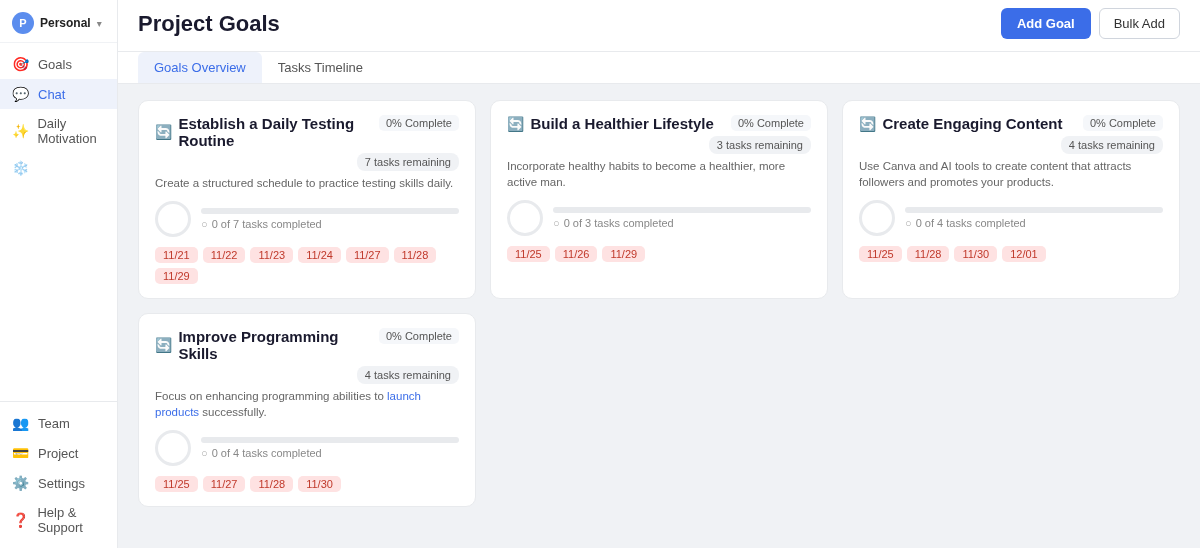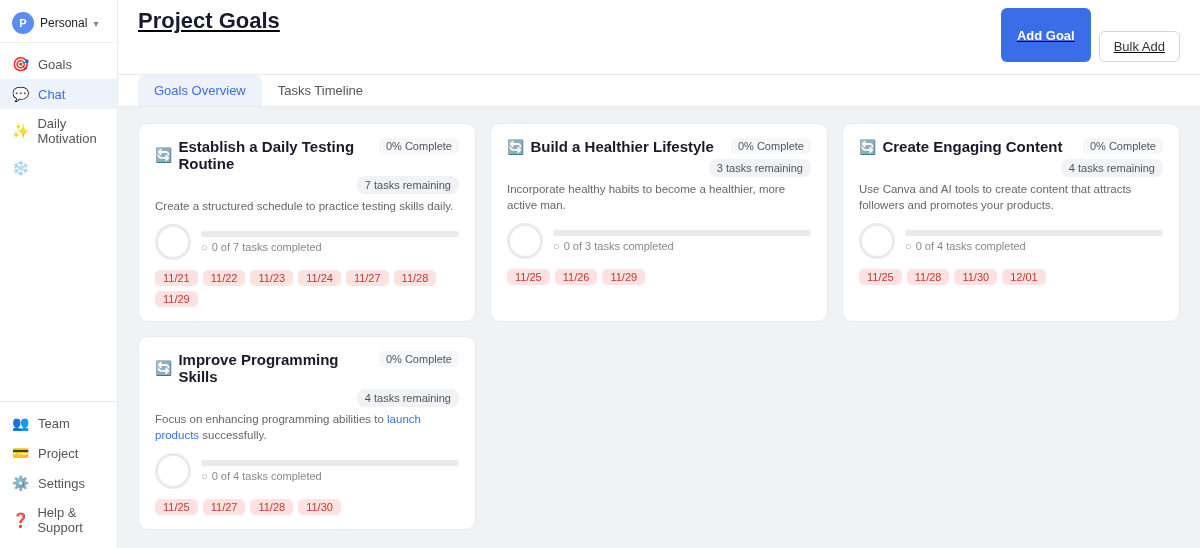--- a/index.html
+++ b/index.html
@@ -22,21 +22,21 @@
       gap: 6px;
       border-bottom: 1px solid #f0f2f5;
     }
     .logo-circle {
       width: 22px; height: 22px;
       background: #5b8dee;
       border-radius: 50%;
       display: flex; align-items: center; justify-content: center;
       color: #fff; font-size: 11px; font-weight: bold;
     }
-    .sidebar-org-name { font-size: 12px; font-weight: 400; color: #222; }
+    .sidebar-org-name { font-size: 12px; font-weight: 700; color: #222; }
     .sidebar-org-arrow { color: #888; font-size: 10px; }
 
     .sidebar-nav { flex: 1; padding: 6px 0; }
     .sidebar-item {
       display: flex; align-items: center; gap: 8px;
       padding: 7px 12px;
       cursor: pointer;
       color: #555;
       font-size: 13px;
       border-radius: 0;
@@ -61,37 +61,36 @@
     
     #header {
       background: #fff;
       border-bottom: 1px solid #e8eaed;
       padding: 8px 20px 12px 20px;
     }
     .breadcrumb { font-size: 11px; color: #888; margin-bottom: 4px; }
     .breadcrumb a { color: #888; text-decoration: none; }
     .breadcrumb span { margin: 0 4px; }
     .header-row {
-      display: flex; justify-content: space-between; text-decoration: underline;
+      display: flex; align-items: center; justify-content: space-between;
     }
     .page-title { font-size: 22px; font-weight: 700; color: #1a1a2e; }
     .header-actions { display: flex; gap: 8px; }
     .btn-add-goal {
       background: #3b6de8; color: #fff;
       border: none; border-radius: 6px;
       padding: 7px 16px; font-size: 13px; font-weight: 600;
       cursor: pointer;
     }
     .btn-bulk-add {
       background: #fff; color: #333;
       border: 1px solid #d0d5dd;
       border-radius: 6px;
       padding: 7px 14px; font-size: 13px; font-weight: 500;
       cursor: pointer;
-      margin-top: 23px;
     }
 
     
     .tabs-bar {
       background: #fff;
       padding: 0 20px;
       display: flex; gap: 0;
       border-bottom: 1px solid #e8eaed;
     }
     .tab {

